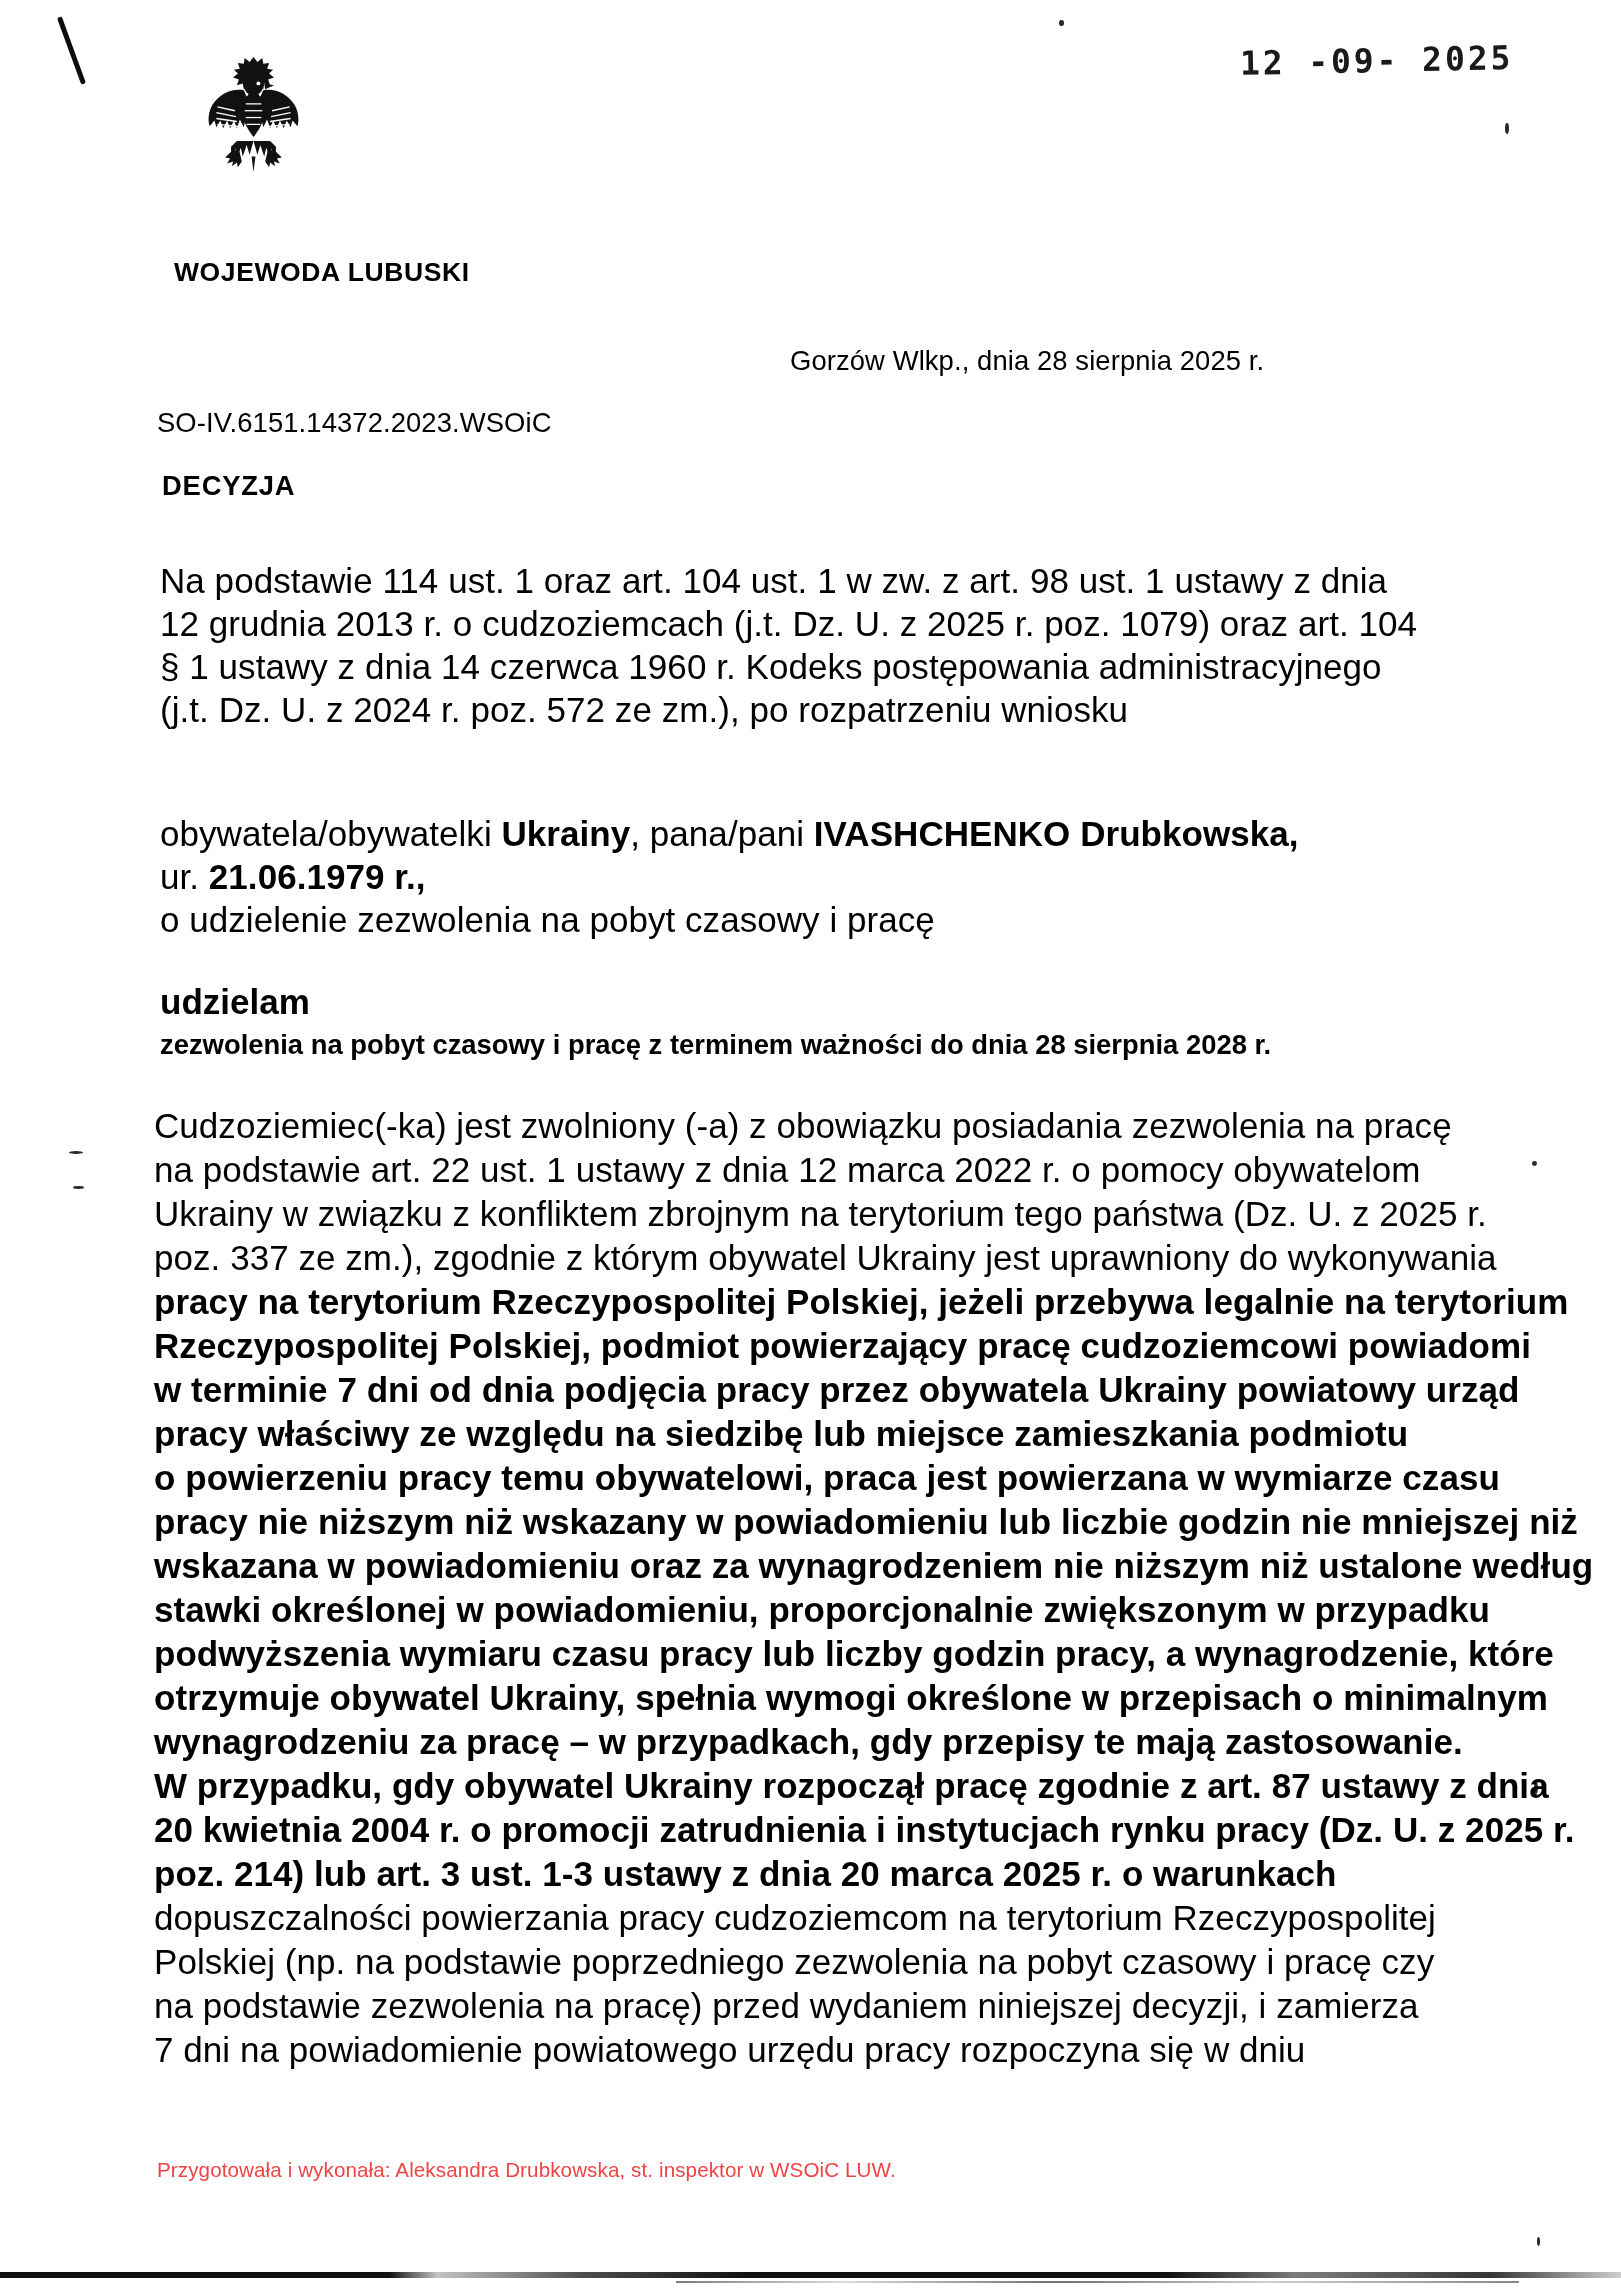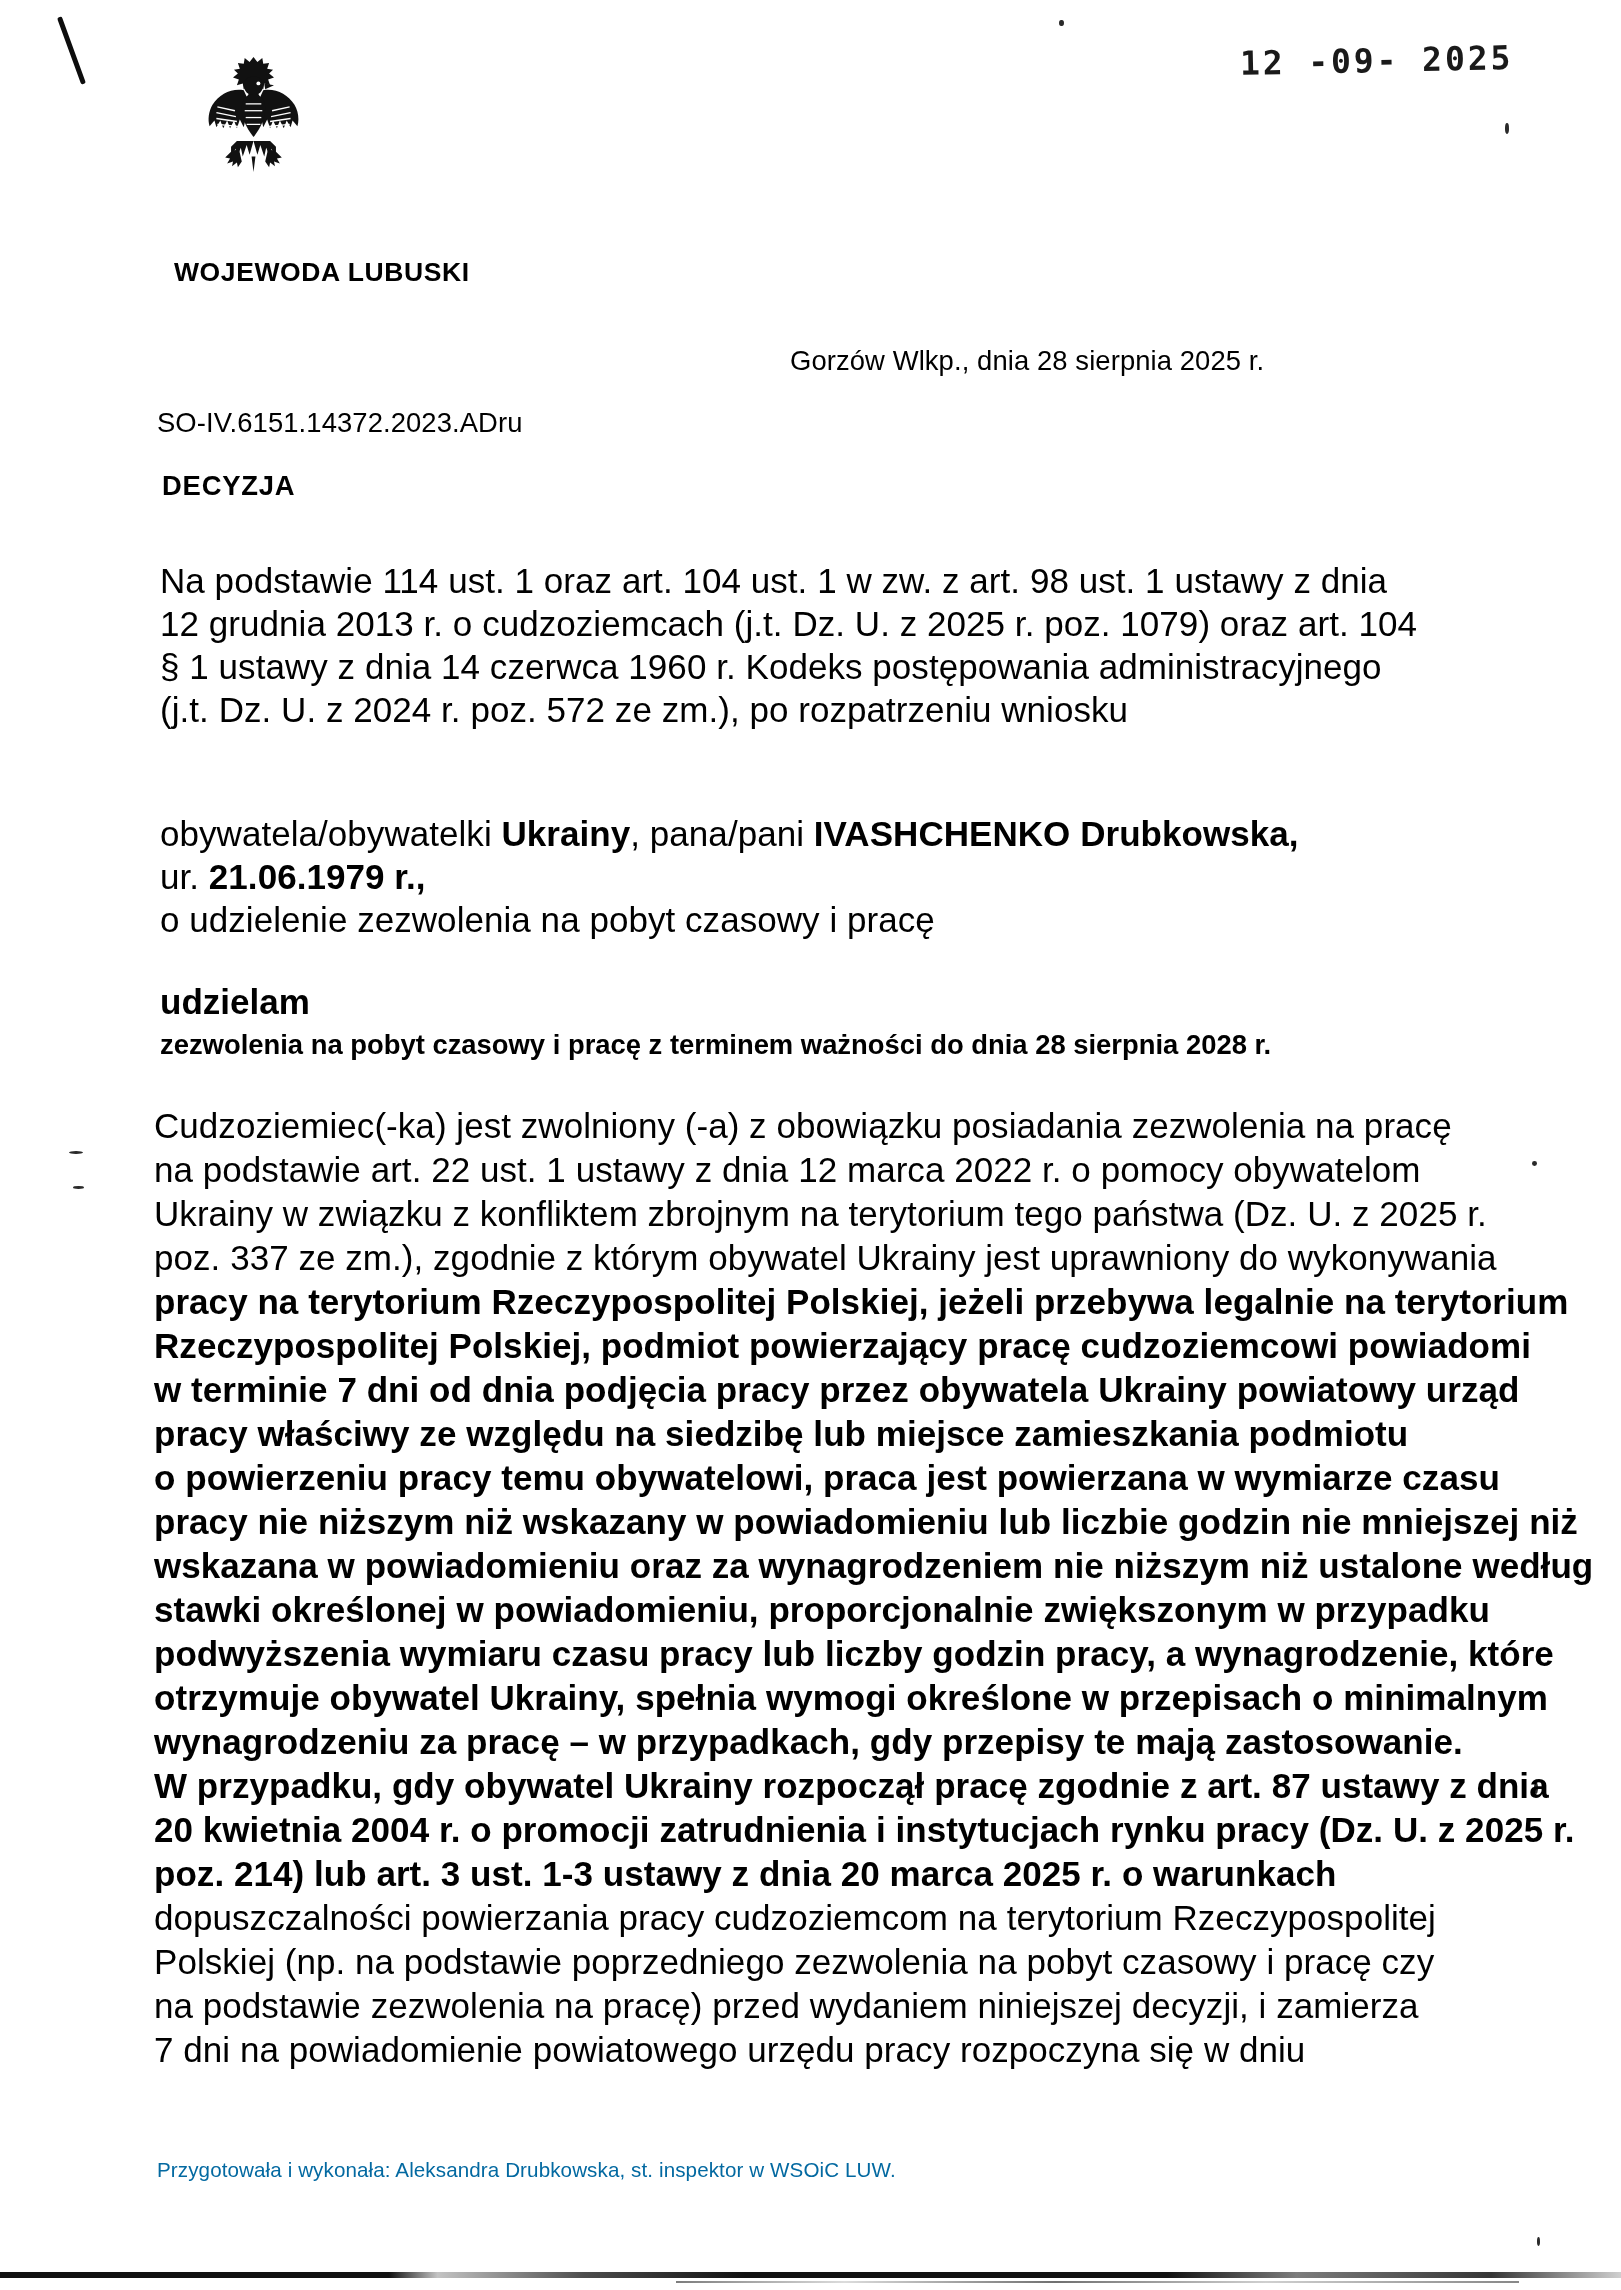--- a/index.html
+++ b/index.html
@@ -163,21 +163,21 @@
   }
   .body-text .l { display: block; white-space: nowrap; }
   .b { font-weight: bold; }
 
   .footer-note {
     position: absolute;
     left: 157px;
     top: 2158px;
     font-size: 20.6px;
     letter-spacing: 0.1px;
-    color: #0369a1;
+    color: #ef4444;
   }
 </style>
 </head>
 <body>
 
 <div id="page">
 
   <div class="scan-slash"></div>
   <div class="scan-speck speck-a"></div>
   <div class="scan-speck speck-b"></div>
@@ -239,21 +239,21 @@
 
         <path d="M61 108 l2 16 2-16z"></path>
       </g>
     </svg>
   </div>
 
   <div class="authority">WOJEWODA LUBUSKI</div>
 
   <div class="place-date">Gorzów Wlkp., dnia 28 sierpnia 2025 r.</div>
 
-  <div class="ref-no">SO-IV.6151.14372.2023.ADru</div>
+  <div class="ref-no">SO-IV.6151.14372.2023.WSOiC</div>
 
   <div class="decyzja-title">DECYZJA</div>
 
   <div class="para legal-basis">Na podstawie 114 ust. 1 oraz art. 104 ust. 1 w zw. z art. 98 ust. 1 ustawy z dnia 12 grudnia 2013 r. o cudzoziemcach (j.t. Dz. U. z 2025 r. poz. 1079) oraz art. 104 § 1 ustawy z dnia 14 czerwca 1960 r. Kodeks postępowania administracyjnego (j.t. Dz. U. z 2024 r. poz. 572 ze zm.), po rozpatrzeniu wniosku</div>
 
   <div class="para applicant">
     <span>obywatela/obywatelki </span><span class="b">Ukrainy</span><span>, pana/pani </span><span class="b">IVASHCHENKO Drubkowska,</span><br>
     <span>ur. </span><span class="b">21.06.1979 r.,</span><br>
     <span>o udzielenie zezwolenia na pobyt czasowy i pracę</span>
   </div>

